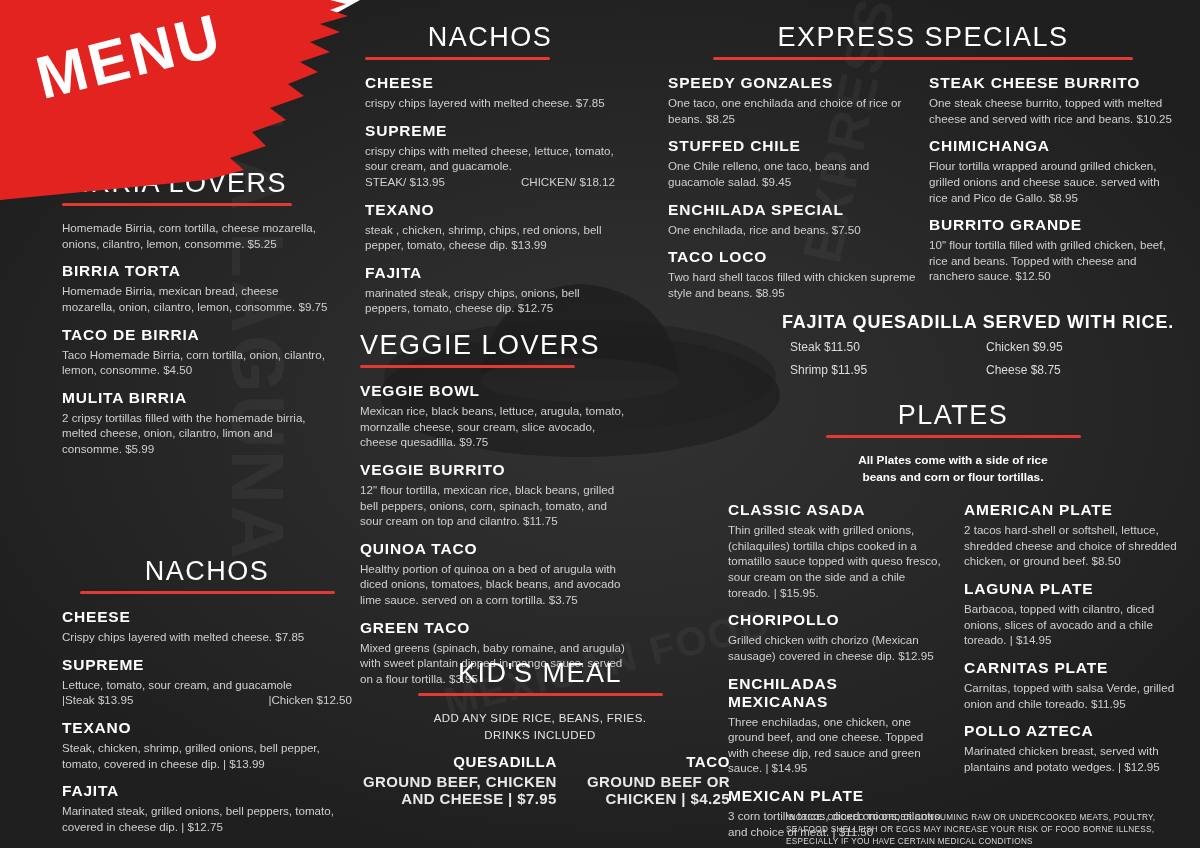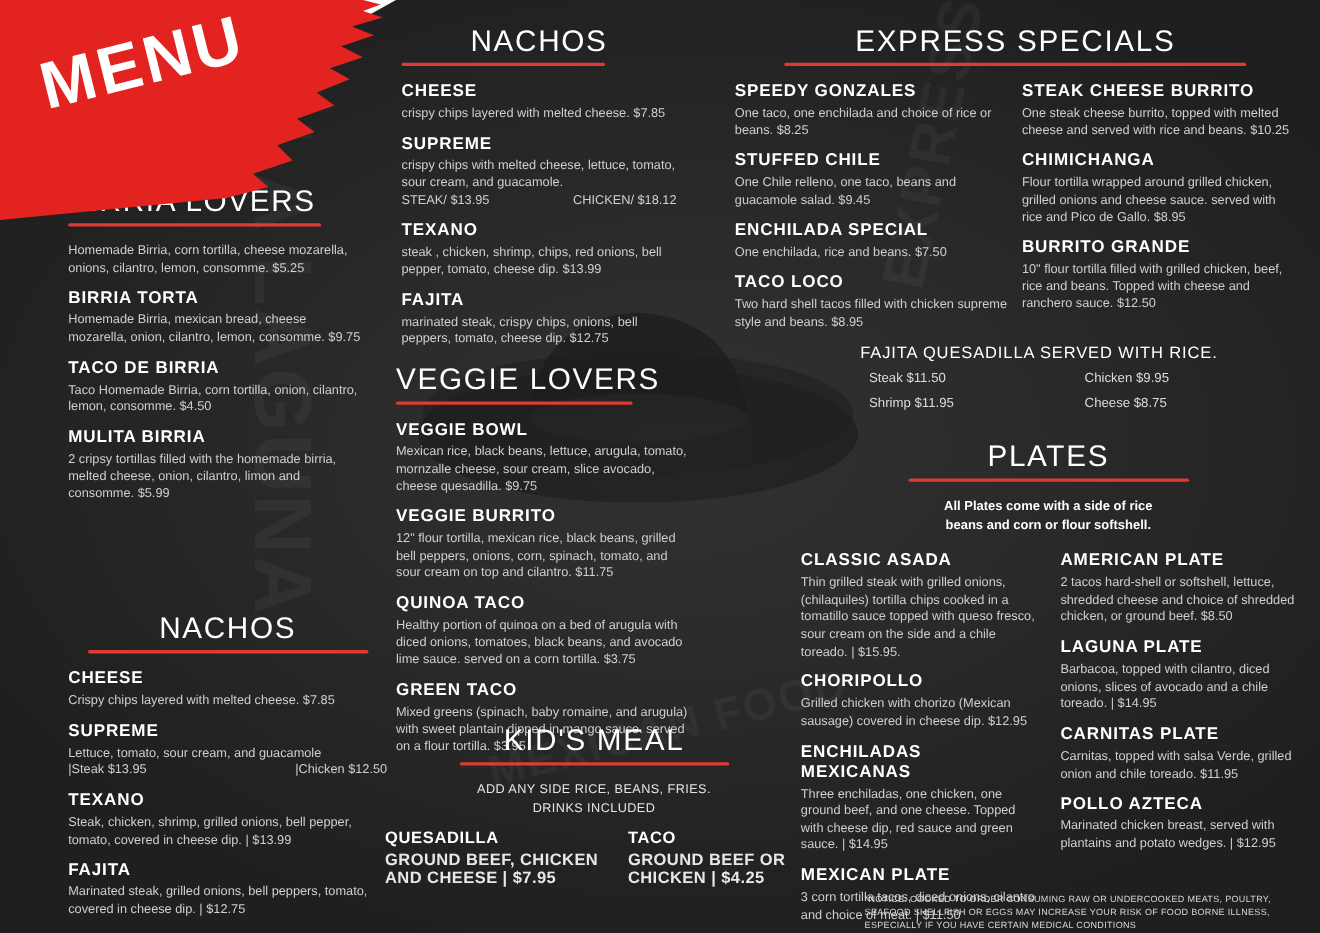--- a/index.html
+++ b/index.html
@@ -73,31 +73,31 @@
   .two-price{display:flex;justify-content:space-between;}
 
   
   #nachos-top{left:365px;top:22px;width:250px;}
   #nachos-top .rule{width:185px;margin-left:0;}
   #veggie{left:360px;top:330px;width:270px;}
   #veggie .rule{width:215px;margin-left:0;}
   #kids{left:350px;top:658px;width:380px;}
   #kids .rule{width:245px;}
   .kids-note{font-size:11.5px;text-align:center;color:#e4e4e4;letter-spacing:.4px;line-height:1.45;margin-bottom:10px;}
-  .kids-items{display:flex;gap:14px;justify-content:center;}
+  .kids-items{display:flex;gap:14px;justify-content:center;text-align:right;}
   .kids-item .kname{font-size:15px;font-weight:bold;letter-spacing:.6px;text-transform:uppercase;margin-bottom:3px;}
   .kids-item .kdesc{font-size:15px;font-weight:bold;letter-spacing:.4px;text-transform:uppercase;color:#e8e8e8;}
 
   
   #express{left:668px;top:22px;width:510px;}
   #express .rule{width:420px;}
   .express-cols{display:flex;gap:12px;}
   .express-cols > div{flex:1;}
   #fajita-q{left:782px;top:312px;width:400px;}
-  .fq-title{font-size:15px;font-weight:normal;letter-spacing:.8px;text-transform:uppercase;margin-bottom:7px;}
+  .fq-title{font-size:18px;font-weight:bold;letter-spacing:.8px;text-transform:uppercase;margin-bottom:7px;}
   .fq-grid{display:grid;grid-template-columns:1fr 1fr;row-gap:9px;font-size:12px;color:#dcdcdc;padding-left:8px;}
 
   
   #plates{left:728px;top:400px;width:450px;}
   #plates .rule{width:255px;}
   .plates-note{font-size:11.8px;font-weight:bold;text-align:center;line-height:1.4;margin-bottom:16px;color:#fff;}
   .plates-cols{display:flex;gap:22px;}
   .plates-cols > div{flex:1;}
 
   .notice{
@@ -288,21 +288,21 @@
       <span>Shrimp $11.95</span>
       <span>Cheese $8.75</span>
     </div>
   </div>
 
   <div class="col" id="plates">
     <h2 class="sec">PLATES</h2>
     <div class="rule"></div>
     <div class="plates-note">
       <div>All Plates come with a side of rice</div>
-      <div>beans and corn or flour softshell.</div>
+      <div>beans and corn or flour tortillas.</div>
     </div>
     <div class="plates-cols">
       <div>
         <div class="item">
           <div class="name">CLASSIC ASADA</div>
           <div class="desc">Thin grilled steak with grilled onions, (chilaquiles) tortilla chips cooked in a tomatillo sauce topped with queso fresco, sour cream on the side and a chile toreado. | $15.95.</div>
         </div>
         <div class="item">
           <div class="name">CHORIPOLLO</div>
           <div class="desc">Grilled chicken with chorizo (Mexican sausage) covered in cheese dip. $12.95</div>

